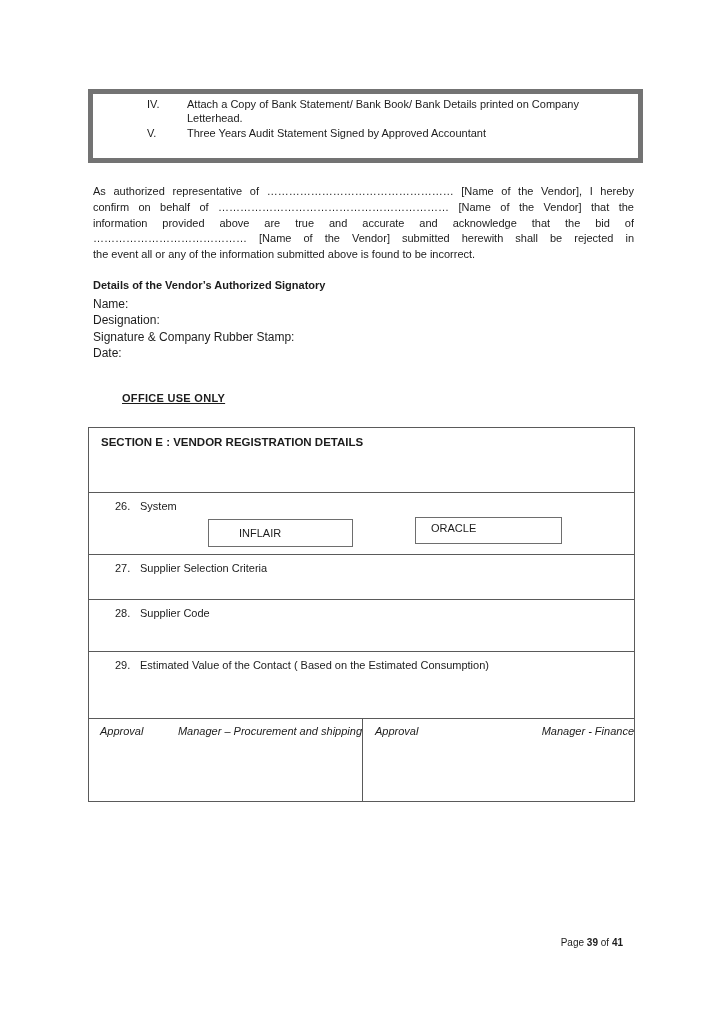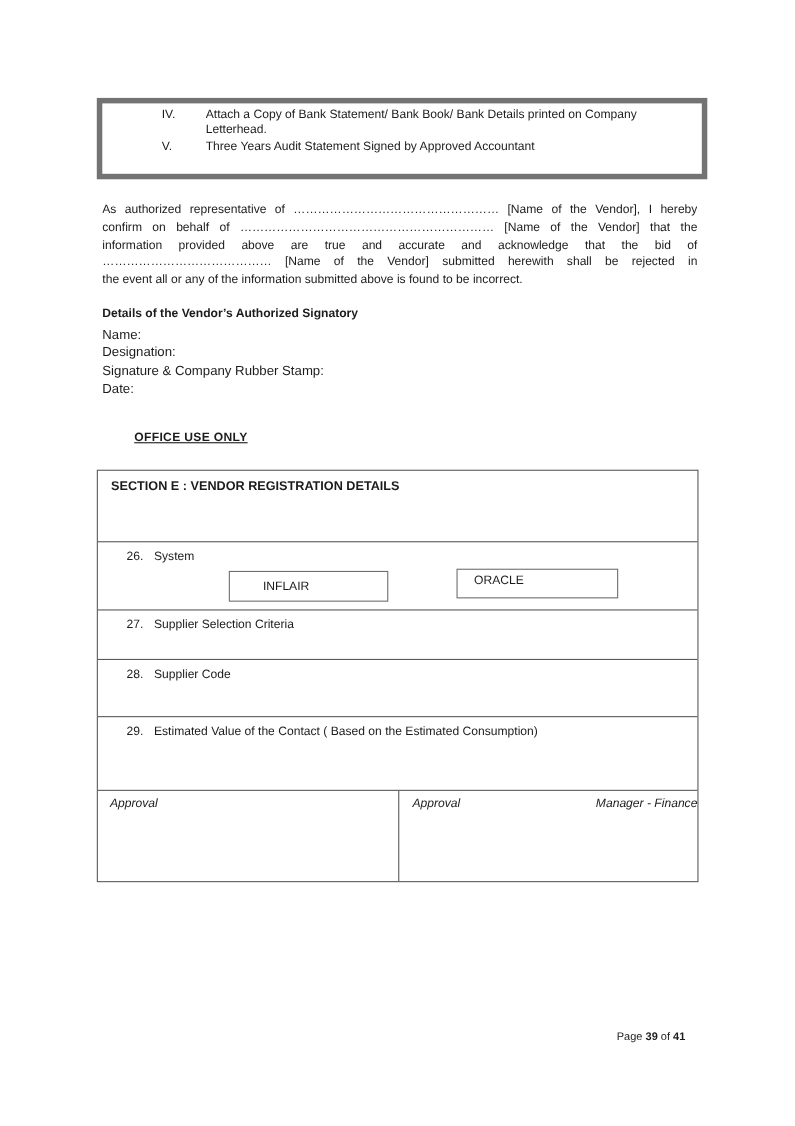--- a/index.html
+++ b/index.html
@@ -147,20 +147,21 @@
     <div class="sec-row row-29">
       <div class="row-label">
         <span class="row-num">29.</span>
         <span>Estimated Value of the Contact ( Based on the Estimated Consumption)</span>
       </div>
     </div>
 
     <div class="sec-row approval-row">
       <div class="appr-cell left">
         <div>Approval</div>
+        <div>Manager – Procurement and shipping</div>
       </div>
       <div class="appr-cell right">
         <div>Approval</div>
         <div>Manager - Finance</div>
       </div>
     </div>
   </div>
 
   <div class="footer">
     <span>Page </span><b>39</b><span> of </span><b>41</b>

